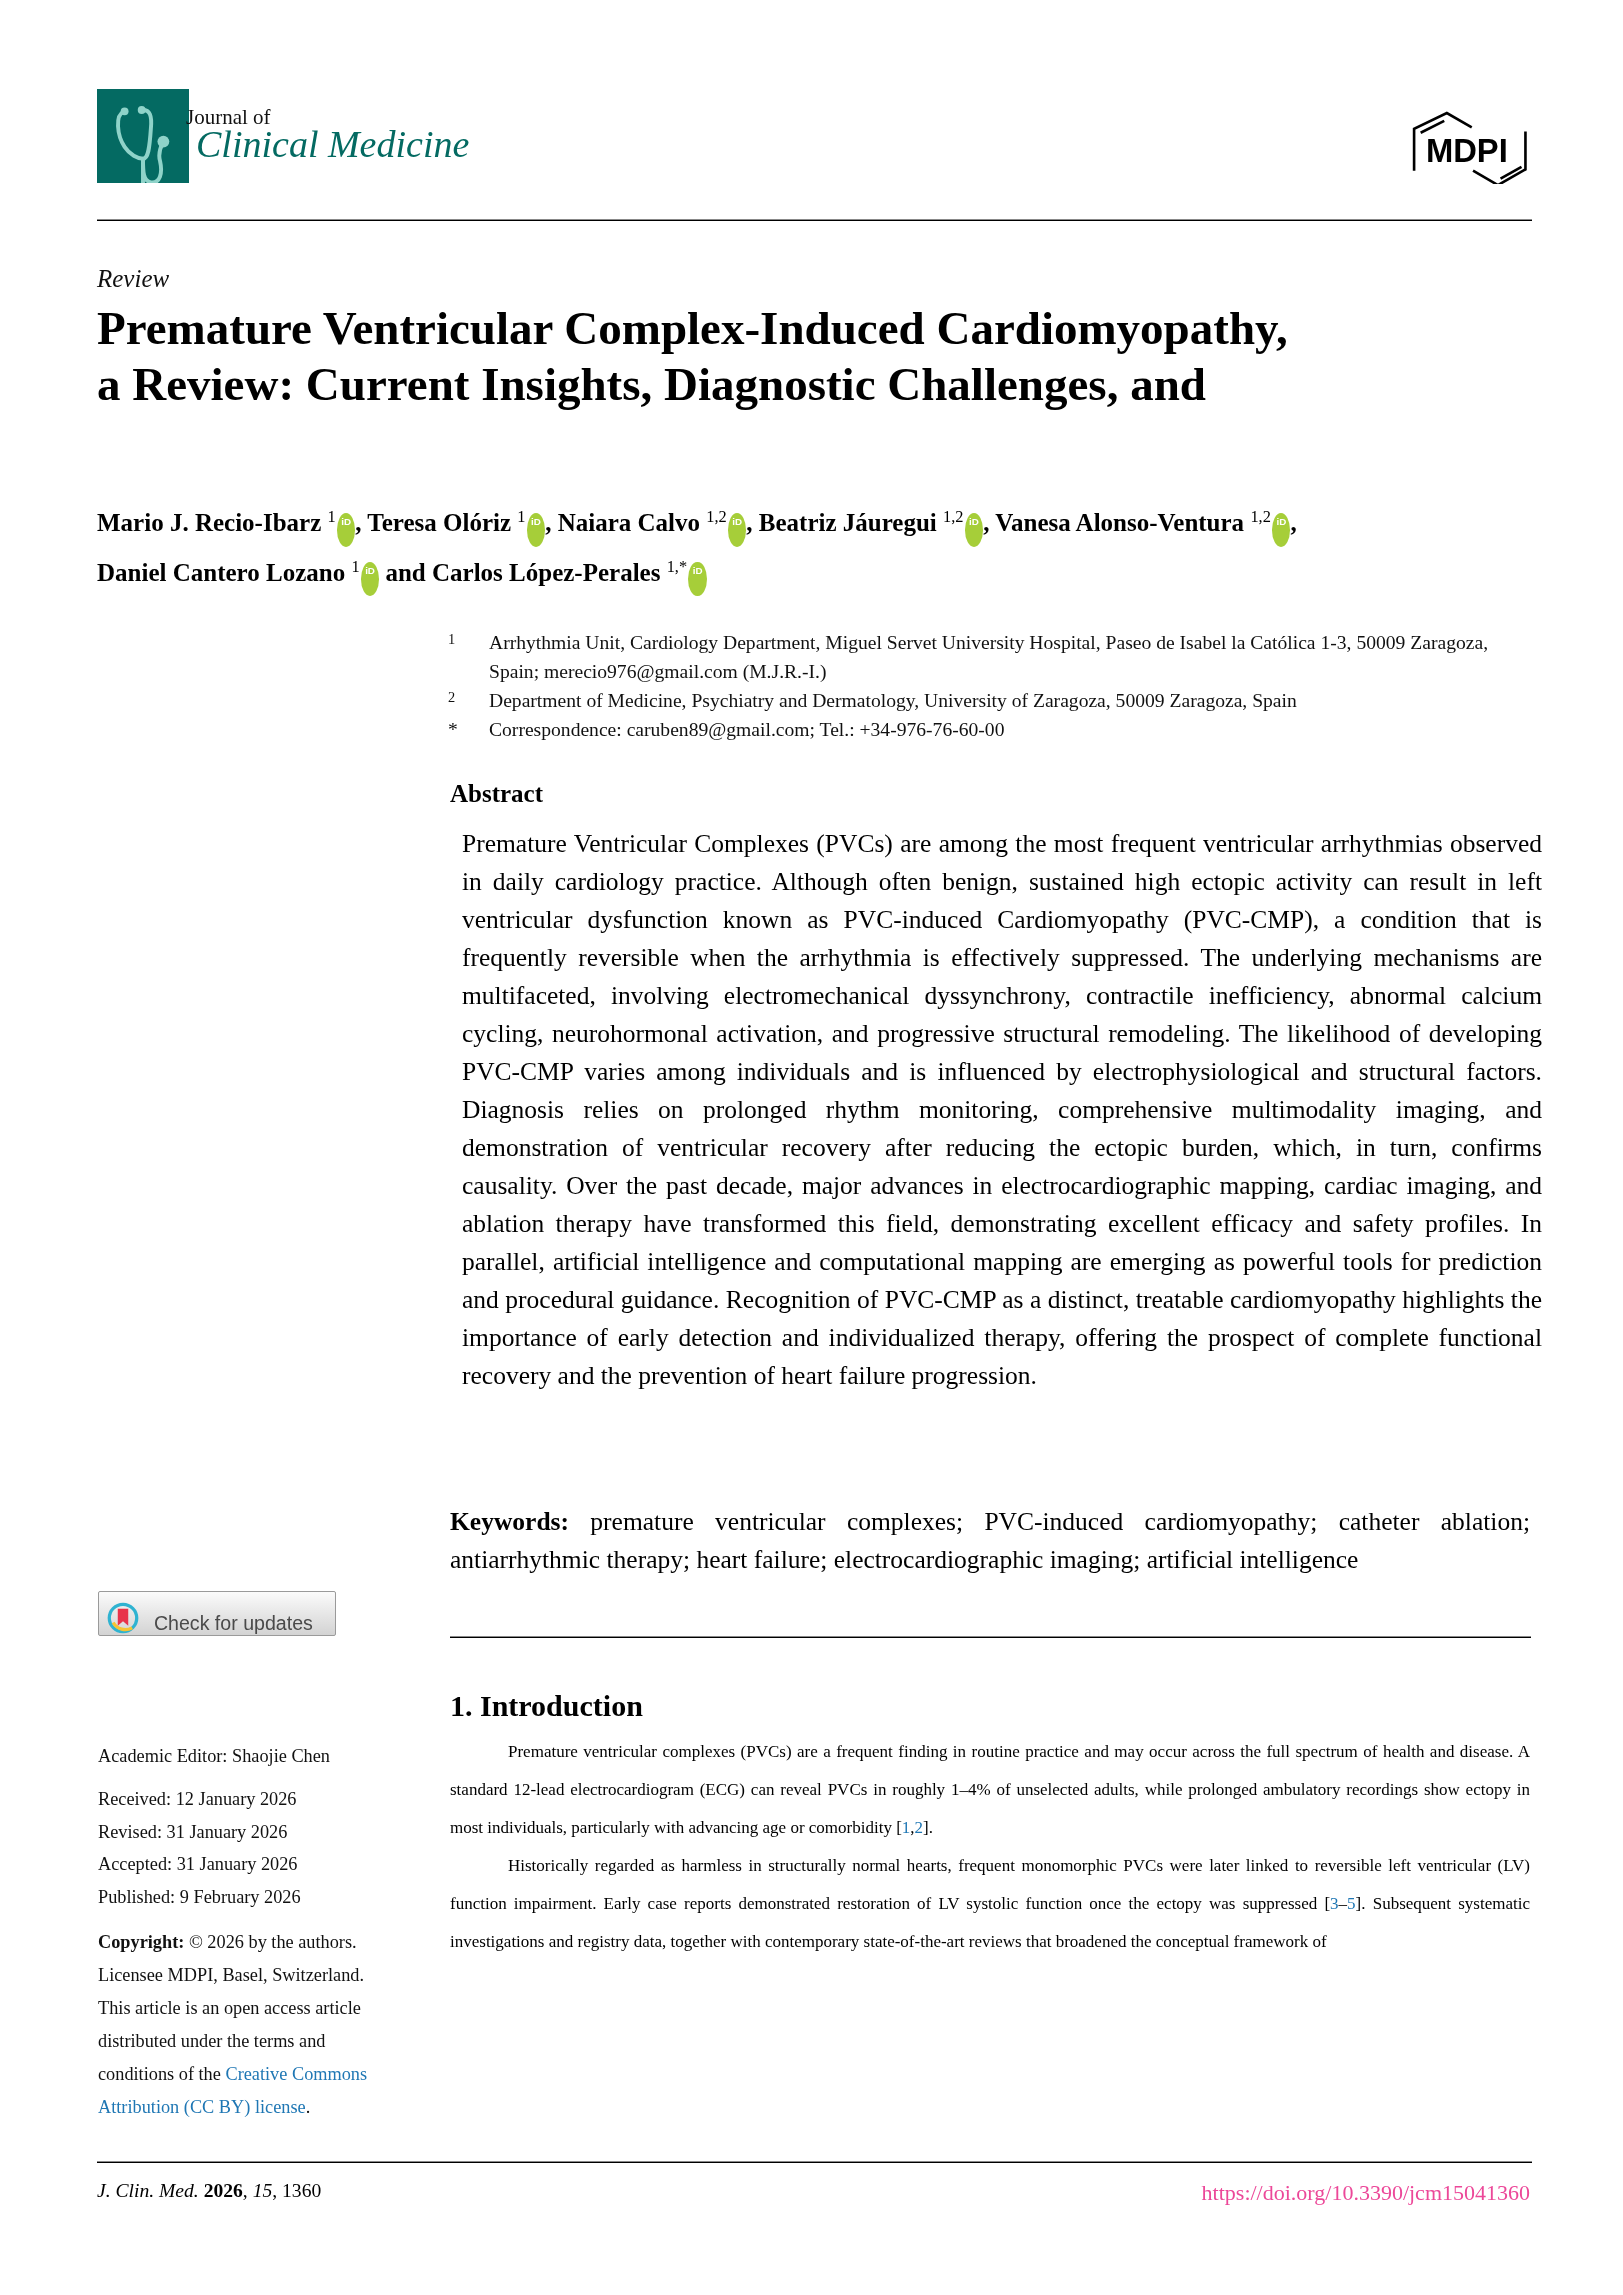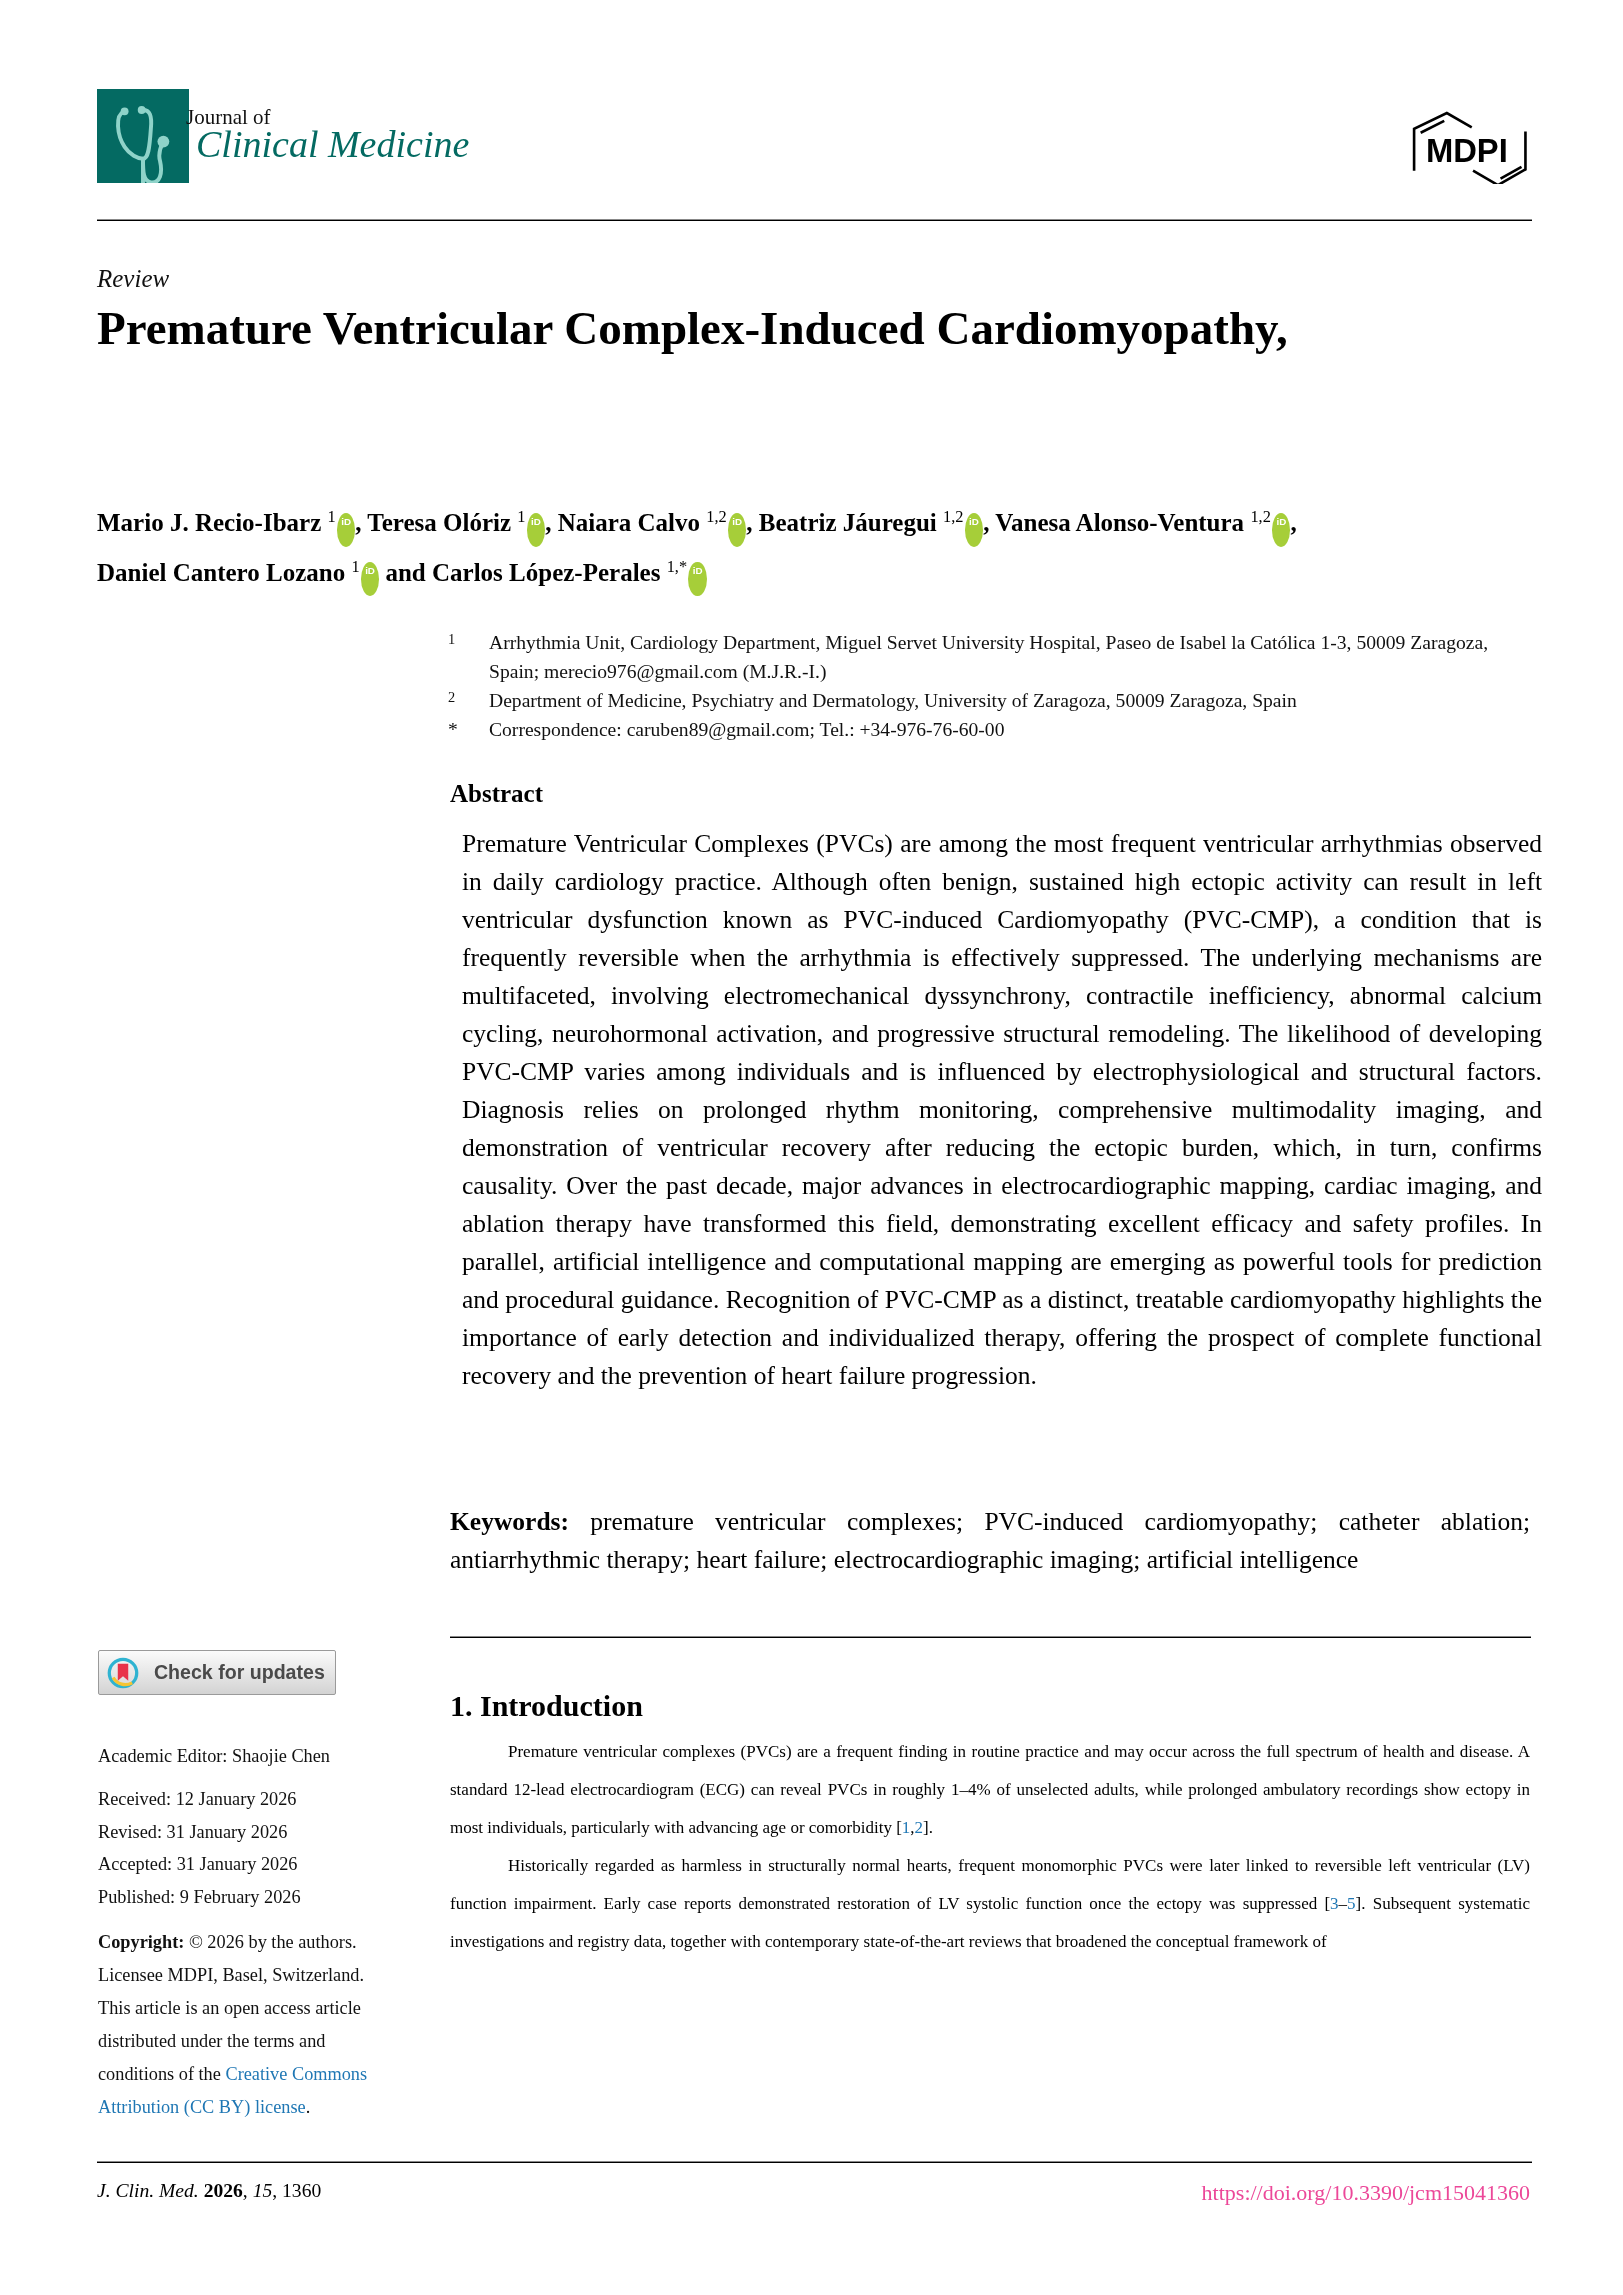--- a/index.html
+++ b/index.html
@@ -28,22 +28,22 @@
   .affil { position: relative; padding-left: 41px; }
   .affil .mark { position: absolute; left: 0; top: -2.6px; font-size: 14.4px; }
   .affil .star { position: absolute; left: 0; top: 0; font-size: 19.6px; }
 
   .abstract-head { left: 450px; top: 780px; font-size: 25px; font-weight: bold; }
   .abstract-body { left: 462px; top: 825px; width: 1080px; font-size: 25.5px; line-height: 38px; text-align: justify; }
   .keywords { left: 450px; top: 1503px; width: 1080px; font-size: 25.5px; line-height: 38px; text-align: justify; }
   .keywords b { font-weight: bold; }
 
   
-  .check-btn { left: 98px; top: 1650px; width: 238px; height: 45px; border: 0.7px solid #9a9a9a; border-radius: 2px;
-               background: linear-gradient(#fbfbfb, #d3d3d3); display: flex; align-items: center; box-sizing: border-box; font-weight: bold; }
+  .check-btn { left: 98px; top: 1591px; width: 238px; height: 45px; border: 0.7px solid #9a9a9a; border-radius: 2px;
+               background: linear-gradient(#fbfbfb, #d3d3d3); display: flex; align-items: flex-end; box-sizing: border-box; }
   .check-btn .label { font-family: "Liberation Sans", sans-serif; font-size: 19.6px; color: #4a4a4a; margin-left: 14.4px; }
   .side { left: 98px; width: 327px; font-size: 18.3px; color: #111; }
   .link { color: #1f77b4; }
 
   
   .intro-head { left: 450px; top: 1689px; font-size: 30px; font-weight: bold; }
   .intro-body { left: 450px; top: 1733px; width: 1080px; font-size: 17px; line-height: 38px; text-align: justify; }
   .intro-body p { margin: 0; text-indent: 58px; }
 
   
@@ -79,20 +79,21 @@
     </g>
     <text x="38" y="86" font-family="'Liberation Sans', sans-serif" font-weight="bold" font-size="50" fill="#000">MDPI</text>
   </svg>
 </div>
 
 <div class="abs rule" style="left:97px; top:219px; width:1435px;"></div>
 
 <div class="abs review-label">Review</div>
 <div class="abs title">
   <div>Premature Ventricular Complex-Induced Cardiomyopathy,</div>
+  <div>a Review: Current Insights, Diagnostic Challenges, and</div>
 </div>
 
 <div class="abs authors">
   <span><span>Mario J. Recio-Ibarz</span> <sup>1</sup></span><span class="orcid">iD</span><span>,</span>
   <span><span>Teresa Olóriz</span> <sup>1</sup></span><span class="orcid">iD</span><span>,</span>
   <span><span>Naiara Calvo</span> <sup>1,2</sup></span><span class="orcid">iD</span><span>,</span>
   <span><span>Beatriz Jáuregui</span> <sup>1,2</sup></span><span class="orcid">iD</span><span>,</span>
   <span><span>Vanesa Alonso-Ventura</span> <sup>1,2</sup></span><span class="orcid">iD</span><span>,</span><br>
   <span><span>Daniel Cantero Lozano</span> <sup>1</sup></span><span class="orcid">iD</span><span> and</span>
   <span><span>Carlos López-Perales</span> <sup>1,*</sup></span><span class="orcid">iD</span>

